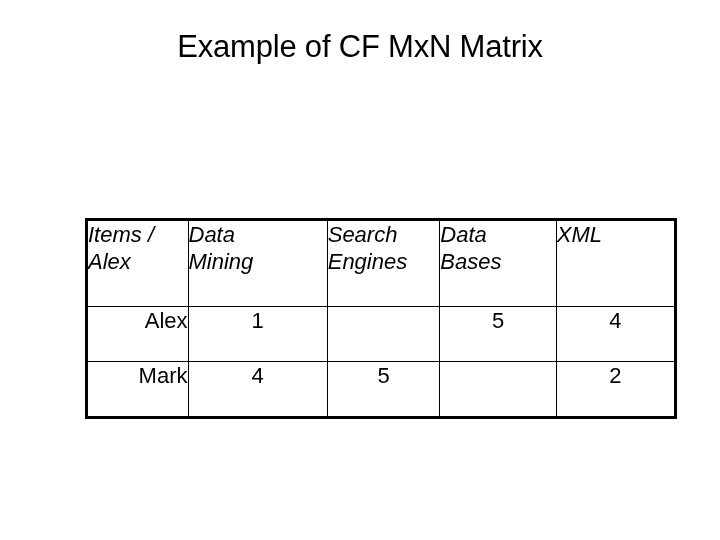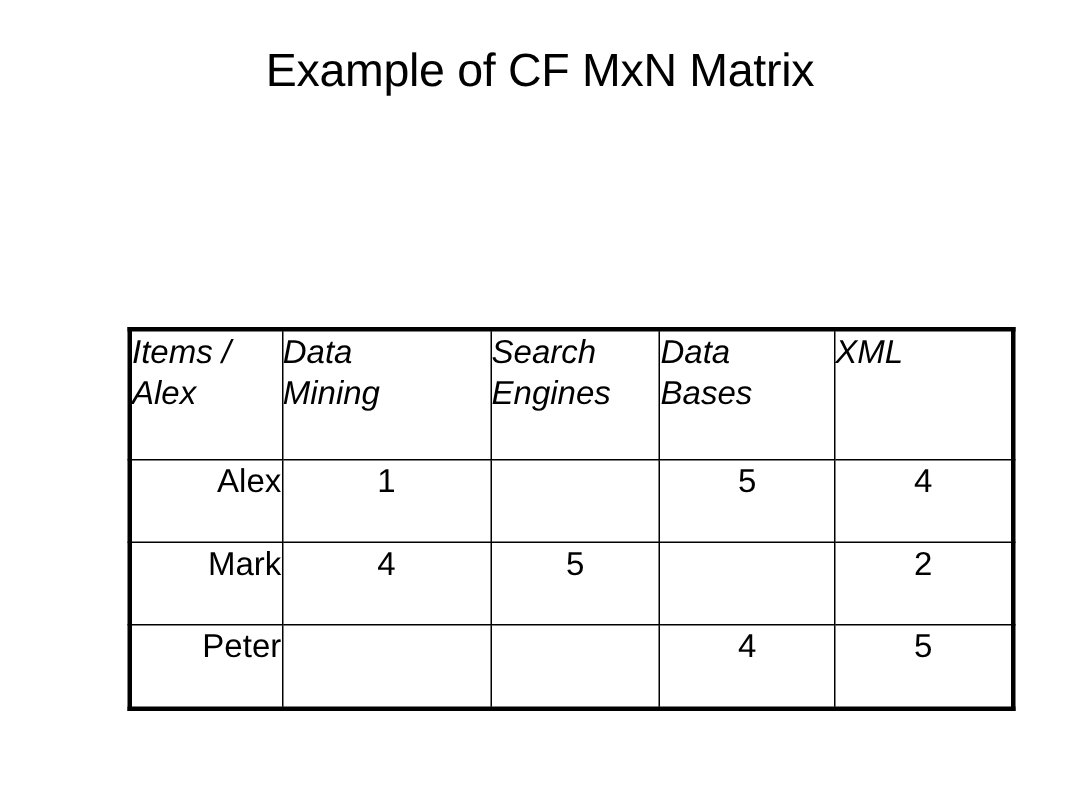--- a/index.html
+++ b/index.html
@@ -144,23 +144,16 @@
 
 
       <tr class="data-row">
         <td class="name-cell">Mark</td>
         <td class="rating-cell">4</td>
         <td class="rating-cell">5</td>
         <td class="rating-cell"></td>
         <td class="rating-cell">2</td>
       </tr>
 
-      <tr class="data-row">
-        <td class="name-cell">Peter</td>
-        <td class="rating-cell"></td>
-        <td class="rating-cell"></td>
-        <td class="rating-cell">4</td>
-        <td class="rating-cell">5</td>
-      </tr>
     </tbody>
   </table>
 
 </div>
 
 </body></html>

